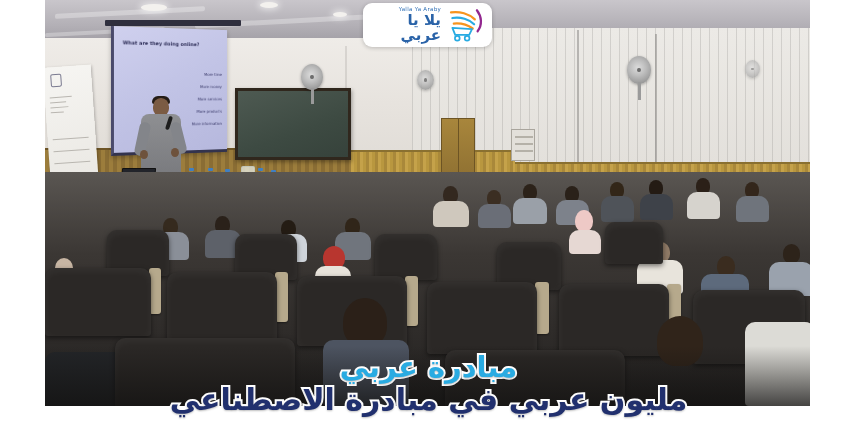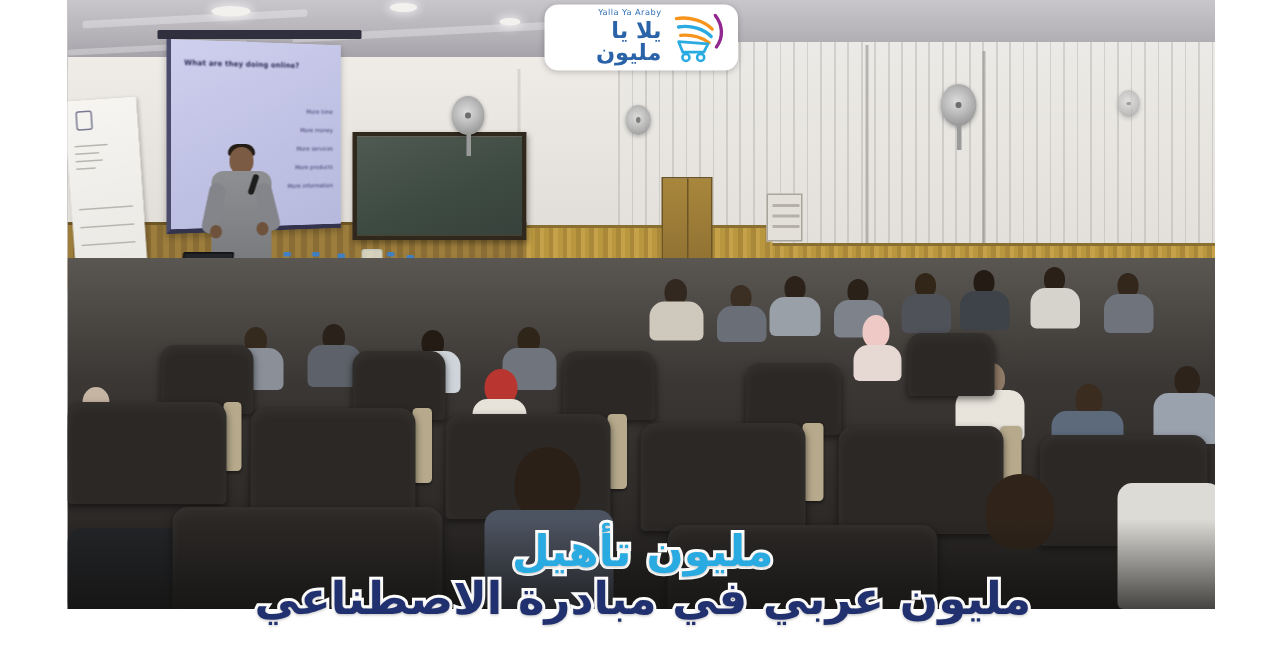--- a/index.html
+++ b/index.html
@@ -338,31 +338,31 @@
       <div class="seat" style="left:400px;top:178px;width:180px;height:58px;"></div>
 
       <div style="position:absolute;left:0;bottom:0;width:100%;height:60px;
                   background:linear-gradient(180deg,rgba(20,19,18,0) 0%,rgba(18,17,16,.75) 100%);"></div>
     </div>
   </div>
 
   <div id="logo-badge">
     <div class="logo-text">
       <span class="logo-latin">Yalla Ya Araby</span>
-      <span class="logo-ar">يلا يا مليون</span>
+      <span class="logo-ar">يلا يا عربي</span>
     </div>
     <svg class="logo-mark" viewBox="0 0 60 48" aria-hidden="true">
       <path d="M10 6 C22 4, 36 8, 44 16" stroke="#F7941E" stroke-width="3.2" fill="none" stroke-linecap="round"></path>
       <path d="M12 14 C24 12, 36 16, 43 23" stroke="#29ABE2" stroke-width="3.2" fill="none" stroke-linecap="round"></path>
       <path d="M14 22 C25 21, 34 24, 41 29" stroke="#F7941E" stroke-width="3.2" fill="none" stroke-linecap="round"></path>
       <path d="M47 3 C54 12, 55 24, 48 33" stroke="#92278F" stroke-width="3.2" fill="none" stroke-linecap="round"></path>
       <path d="M12 28 L40 30 L36 38 L16 38 Z" stroke="#29ABE2" stroke-width="2.6" fill="none" stroke-linejoin="round"></path>
       <circle cx="19" cy="43" r="3.4" stroke="#29ABE2" stroke-width="2.4" fill="none"></circle>
       <circle cx="33" cy="43" r="3.4" stroke="#29ABE2" stroke-width="2.4" fill="none"></circle>
     </svg>
   </div>
 
   <div id="title-block">
-    <div class="t-line1">مليون تأهيل</div>
+    <div class="t-line1">مبادرة عربي</div>
     <div class="t-line2">مليون عربي في مبادرة الاصطناعي</div>
   </div>
 
 </div>
 
 </body></html>

